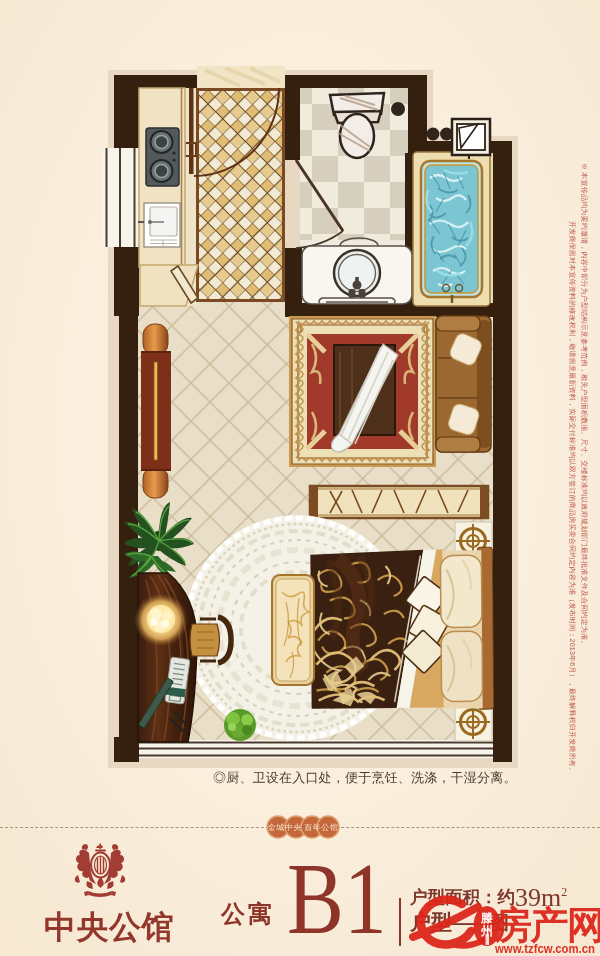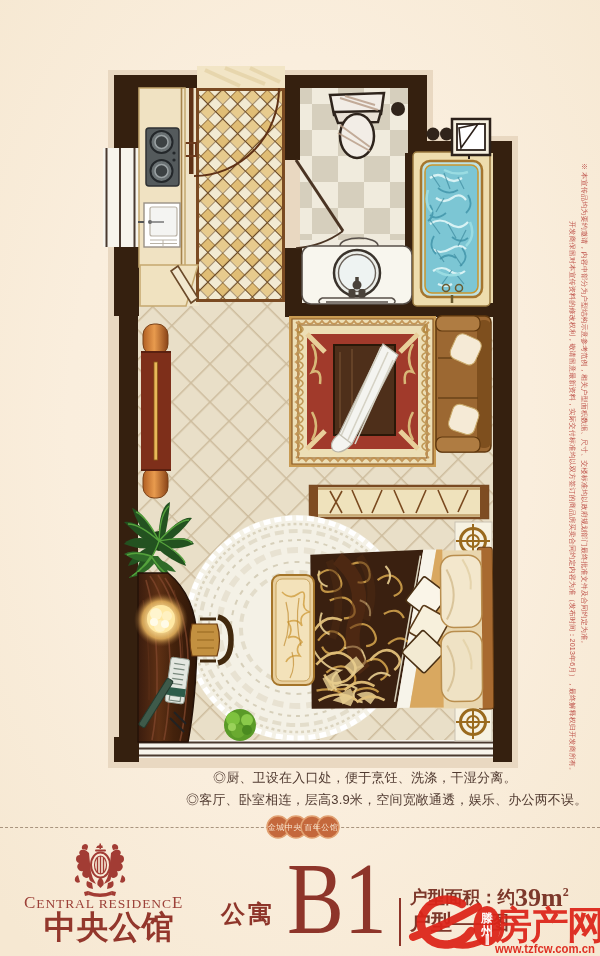--- a/index.html
+++ b/index.html
@@ -378,21 +378,20 @@
 
 <div class="abs" style="left:566px;top:163px;width:24px;height:530px;overflow:visible;">
 <div style="transform:rotate(90deg);transform-origin:0 0;position:absolute;left:24px;top:0;width:620px;color:#bf544c;font-size:7px;line-height:12px;letter-spacing:0.2px;white-space:nowrap;">
 <div>※ 本宣传品均为要约邀请，内容中部分为户型结构示意参考范例，相关户型面积数据、尺寸、交楼标准均以政府规划部门最终批准文件及合同约定为准。</div>
 <div style="padding-left:58px;">开发商保留对本宣传资料的修改权利，敬请留意最新资料，实际交付标准均以双方签订的商品房买卖合同约定内容为准（发布时间：2013年6月），最终解释权归开发商所有。</div>
 </div>
 </div>
 
 <div class="abs" style="left:186px;top:769px;font-size:13px;color:#503a30;letter-spacing:0.2px;white-space:nowrap;margin-left:27px;">◎厨、卫设在入口处，便于烹饪、洗涤，干湿分离。</div>
 
-<div class="abs" style="left:186px;top:791px;font-size:13px;color:#503a30;letter-spacing:0.2px;white-space:nowrap;">◎客厅、卧室相连，层高3.9米，空间宽敞通透，娱乐、办公两不误。</div>
 
 <div class="abs" style="left:0;top:827px;width:600px;border-top:1.5px dashed #a9947e;"></div>
 
 <svg class="abs" style="left:262px;top:812px" width="82" height="30" viewBox="0 0 82 30">
 <circle cx="16" cy="15" r="11" fill="#c4683c" stroke="#e2a273" stroke-width="1.5"></circle>
 <circle cx="34" cy="15" r="11" fill="#c4683c" stroke="#e2a273" stroke-width="1.5"></circle>
 <circle cx="50" cy="15" r="11" fill="#c4683c" stroke="#e2a273" stroke-width="1.5"></circle>
 <circle cx="66" cy="15" r="11" fill="#c4683c" stroke="#e2a273" stroke-width="1.5"></circle>
 <text x="41" y="18" font-size="8" fill="#f9e8d2" text-anchor="middle" style="letter-spacing:0.5px">金城中央 百年公馆</text>
 </svg>
@@ -414,31 +413,30 @@
 <g>
 <path d="M41,10 q4,-5 8,-3 q3,2 1,5 q4,0 4,4 q0,3 -3,4 q3,3 1,6 q-2,3 -5,2 q2,4 -1,6 q-3,2 -5,0 q0,4 -3,5 l-4,2 q4,-6 5,-12 q1,-8 2,-19 Z"></path>
 <path d="M48,6 q1,-4 -3,-5 q-3,0 -3,3 l1,3 Z"></path>
 <path d="M52,32 q4,2 3,6 q-2,3 -5,1"></path>
 <path d="M43,38 q2,5 -2,7 l-4,1 1,-6 Z"></path>
 </g>
 <path d="M18,48 q12,5 24,0 l-0.5,4 q-11.5,4 -23,0 Z"></path>
 <path d="M14,49 l4,-1 1,4 -4,1 Z M46,49 l-4,-1 -1,4 4,1 Z"></path>
 </svg>
 
-<div class="abs" style="left:24px;top:893px;width:160px;font-family:'Liberation Serif',serif;font-size:13.5px;color:#9c4038;letter-spacing:0.9px;white-space:nowrap;"><span style="font-size:17px;">C</span>ENTRAL RESIDENC<span style="font-size:17px;">E</span></div>
 
 <div class="abs" style="left:44px;top:906px;font-family:'Liberation Serif',serif;font-size:32px;font-weight:bold;color:#93372c;letter-spacing:0.5px;">中央公馆</div>
 
 <div class="abs" style="left:221px;top:898px;font-family:'Liberation Serif',serif;font-size:24px;font-weight:bold;color:#8e352a;letter-spacing:3px;">公寓</div>
 
 <div class="abs" style="left:287px;top:849px;font-family:'Liberation Serif',serif;font-size:101px;color:#8e352a;line-height:100px;transform:scaleX(0.845);transform-origin:0 0;">B1</div>
 
 <div class="abs" style="left:399px;top:898px;width:2px;height:48px;background:#8e352a;"></div>
 
-<div class="abs" style="left:410px;top:883px;font-size:17.5px;font-weight:bold;color:#7d382b;white-space:nowrap;">户型面积：约<span style="font-family:'Liberation Serif',serif;font-size:26px;font-weight:bold;vertical-align:-3px;">39m<sup style="font-size:12px;vertical-align:10px;">2</sup></span></div>
+<div class="abs" style="left:410px;top:883px;font-size:17.5px;font-weight:bold;color:#7d382b;white-space:nowrap;">户型面积：约<span style="font-family:'Liberation Serif',serif;font-size:26px;font-weight:normal;vertical-align:-3px;">39m<sup style="font-size:12px;vertical-align:10px;">2</sup></span></div>
 
 <div class="abs" style="left:410px;top:908px;font-size:21px;font-weight:bold;color:#7d382b;white-space:nowrap;">户型<span style="font-size:19px;">——图</span></div>
 
 <svg class="abs" style="left:404px;top:880px" width="196px" height="76" viewBox="0 0 196 76">
 <g fill="none" stroke="#dd2418" opacity="0.93" stroke-linecap="round">
 <path d="M58,24 Q40,14 25,26 Q11,40 21,55 Q31,67 47,64 Q61,61 67,51" stroke-width="8.5"></path>
 <path d="M9,57 Q42,45 74,27" stroke-width="8"></path>
 <path d="M47,64 Q63,69 80,60" stroke-width="6"></path>
 </g>
 <g opacity="0.93">

